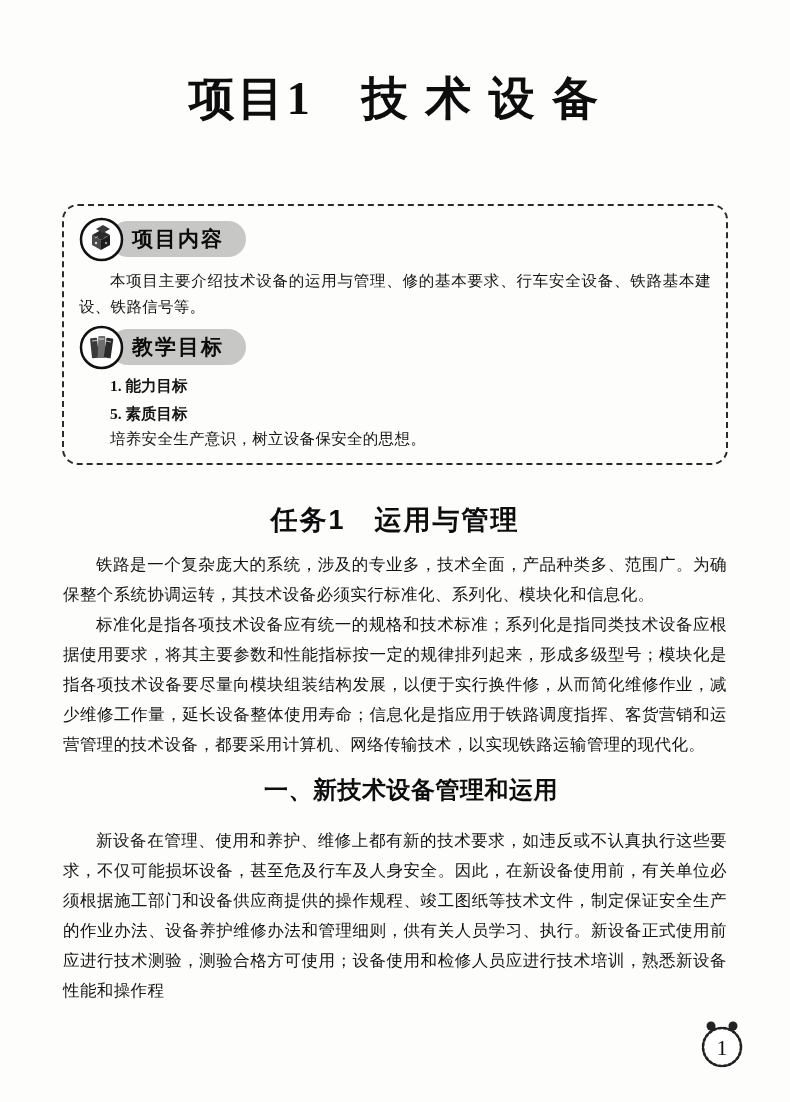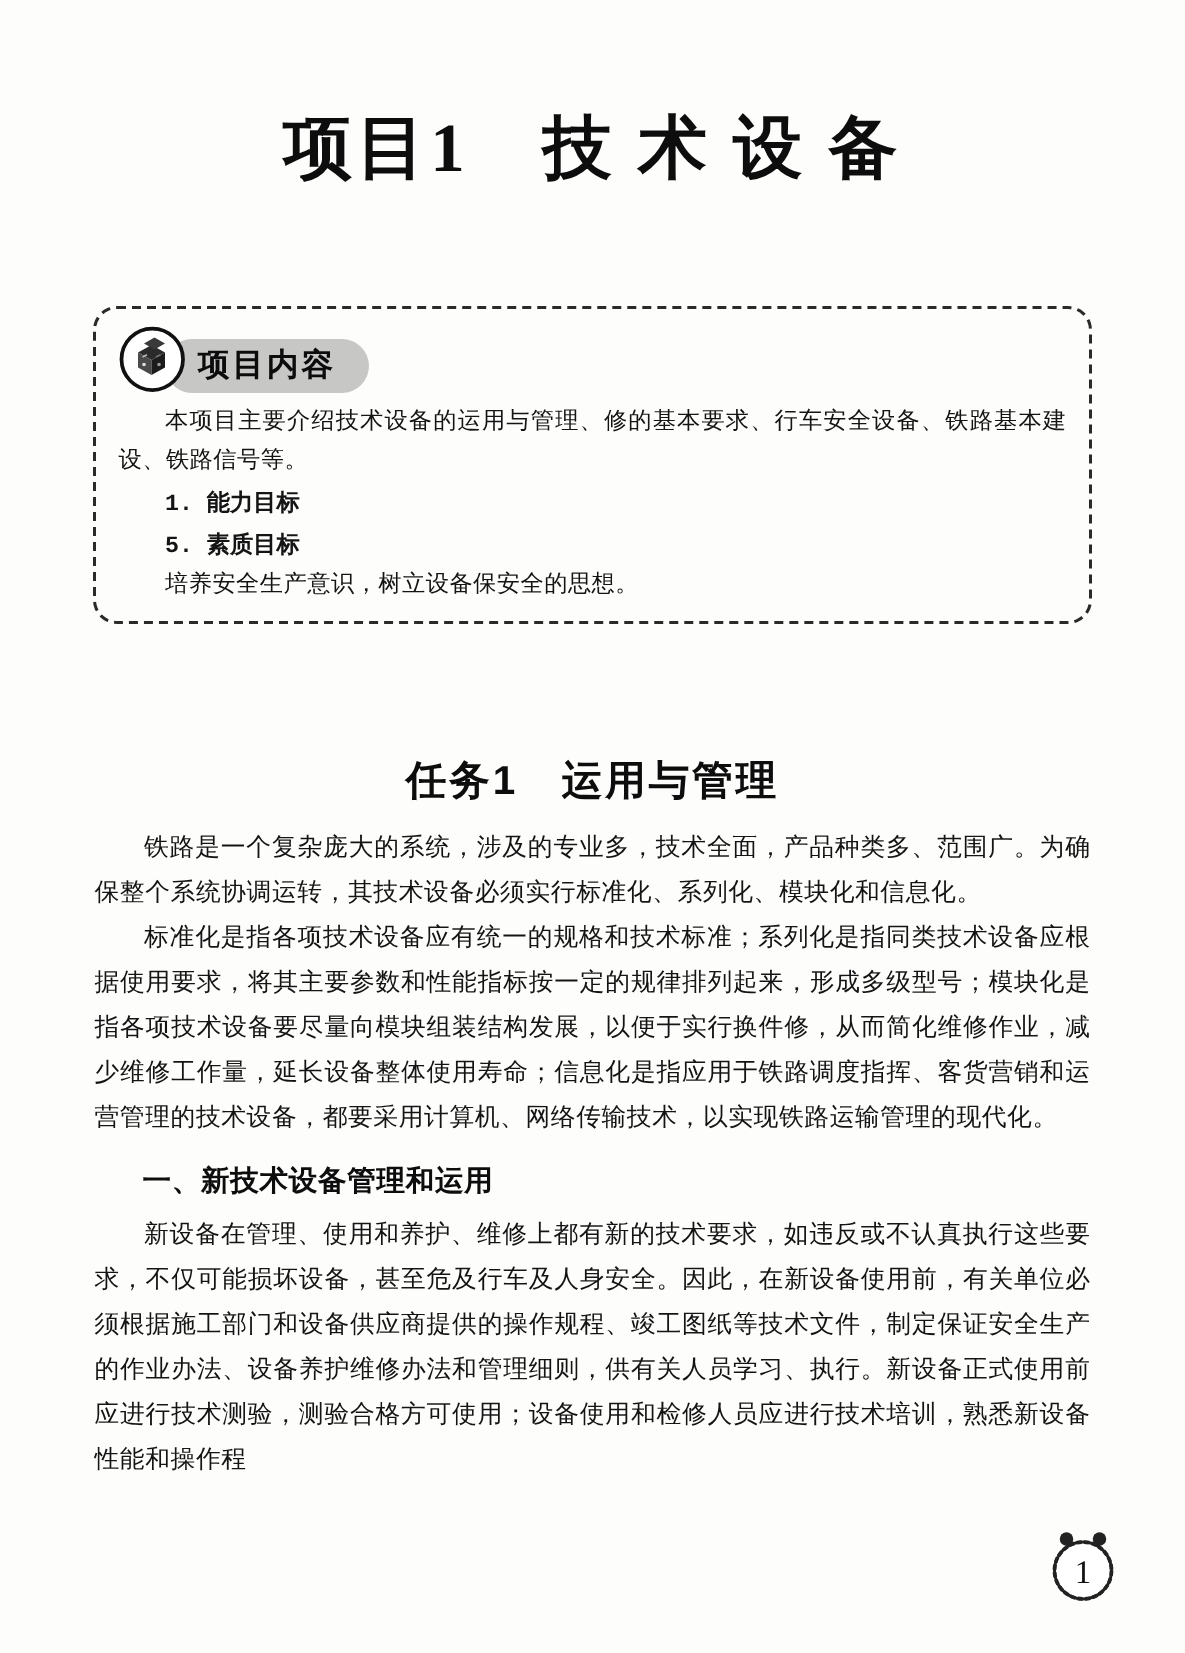--- a/index.html
+++ b/index.html
@@ -11,55 +11,55 @@
   .chapter-title{
     margin:0; padding-top:68px; text-align:center;
     font-family:"Liberation Serif","DejaVu Serif",serif;
     font-weight:700; font-size:46px; color:#0d0d0d; letter-spacing:3px;
   }
   .intro-box{
     position:absolute; left:62px; top:204px; width:666px;
     border:2.5px dashed #2a2a2a; border-radius:16px;
     box-sizing:border-box; padding:8px 15px 12px 15px; background:#fdfdfc;
   }
-  .badge-row{display:flex; align-items:flex-end; height:46px; margin-top:2px;}
+  .badge-row{display:flex; align-items:center; height:46px; margin-top:2px;}
   .badge-icon{width:45px; height:45px; flex:0 0 45px; z-index:2; position:relative;}
   .badge-pill{
     background:#c7c7c6; border-radius:19px; margin-left:-14px;
     padding:5px 22px 6px 22px;
     font-family:"Liberation Sans","DejaVu Sans",sans-serif;
     font-weight:bold; font-size:21px; color:#0c0c0c; letter-spacing:2px;
     line-height:1.2; white-space:nowrap;
   }
   .box-par{
     margin:6px 0 4px; font-size:15.5px; line-height:26px;
     text-indent:2em; text-align:justify; letter-spacing:0.3px;
   }
   .obj-heading{
-    margin:3px 0 0; font-family:Liberation Mono, monospace;
+    margin:3px 0 0; font-family:Liberation Serif, serif;
     font-weight:bold; font-size:15.5px; line-height:25px; text-indent:2em;
   }
   .obj-text{
     margin:0; font-size:15.5px; line-height:25px;
     text-indent:2em; text-align:justify; letter-spacing:0.3px;
   }
   .task-title{
     margin:0; padding-top:372px; text-align:center;
     font-family:"Liberation Sans","DejaVu Sans",sans-serif;
     font-weight:bold; font-size:27px; color:#0d0d0d; letter-spacing:2px;
   }
   .body-par{
     margin:0 63px; font-size:16.5px; line-height:30px;
     text-indent:2em; text-align:justify; letter-spacing:0.4px;
   }
   .body-par.first{margin-top:12px;}
   .section-heading{
-    margin:14px 63px 8px; padding-left:32px;
+    margin:14px 63px 20px; padding-left:32px;
     font-family:"Liberation Sans","DejaVu Sans",sans-serif;
-    font-weight:bold; font-size:19px; color:#0d0d0d; letter-spacing:0.5px;
+    font-weight:bold; font-size:24px; color:#0d0d0d; letter-spacing:0.5px;text-align:center;
   }
   .page-number-badge{
     position:absolute; right:44px; bottom:32px; width:48px; height:52px;
   }
   .page-number-badge .num{
     position:absolute; left:0; top:10px; width:48px; text-align:center;
     font-family:"Liberation Serif","DejaVu Serif",serif;
     font-size:22px; line-height:40px; color:#111;
   }
 </style>
@@ -86,20 +86,36 @@
             <circle cx="17" cy="26" r="1.2" fill="#ddd"></circle>
             <circle cx="27" cy="26" r="1.2" fill="#999"></circle>
           </g>
         </svg>
       </span>
       <span class="badge-pill">项目内容</span>
     </div>
 
     <p class="box-par">本项目主要介绍技术设备的运用与管理、修的基本要求、行车安全设备、铁路基本建设、铁路信号等。</p>
 
+    <div class="badge-row">
+      <span class="badge-icon">
+        <svg width="45" height="45" viewBox="0 0 45 45">
+          <circle cx="22.5" cy="22.5" r="20.5" fill="#fff" stroke="#111" stroke-width="2.5"></circle>
+          <g>
+            <rect x="12" y="13" width="7" height="20" rx="1" fill="#3a3a3a" transform="rotate(-6 15 23)"></rect>
+            <rect x="19" y="11" width="7" height="22" rx="1" fill="#6e6e6e" transform="rotate(2 22 22)"></rect>
+            <rect x="26" y="13" width="7" height="20" rx="1" fill="#2a2a2a" transform="rotate(8 29 23)"></rect>
+            <line x1="13" y1="16" x2="18" y2="15.5" stroke="#ccc" stroke-width="1"></line>
+            <line x1="20" y1="14" x2="25" y2="14" stroke="#ddd" stroke-width="1"></line>
+            <line x1="27" y1="16" x2="32" y2="17" stroke="#bbb" stroke-width="1"></line>
+          </g>
+        </svg>
+      </span>
+      <span class="badge-pill">教学目标</span>
+    </div>
 
     <p class="obj-heading">1. 能力目标</p>
 
 
     <p class="obj-heading">5. 素质目标</p>
     <p class="obj-text">培养安全生产意识，树立设备保安全的思想。</p>
   </div>
 
   <h2 class="task-title">任务1　运用与管理</h2>
 

